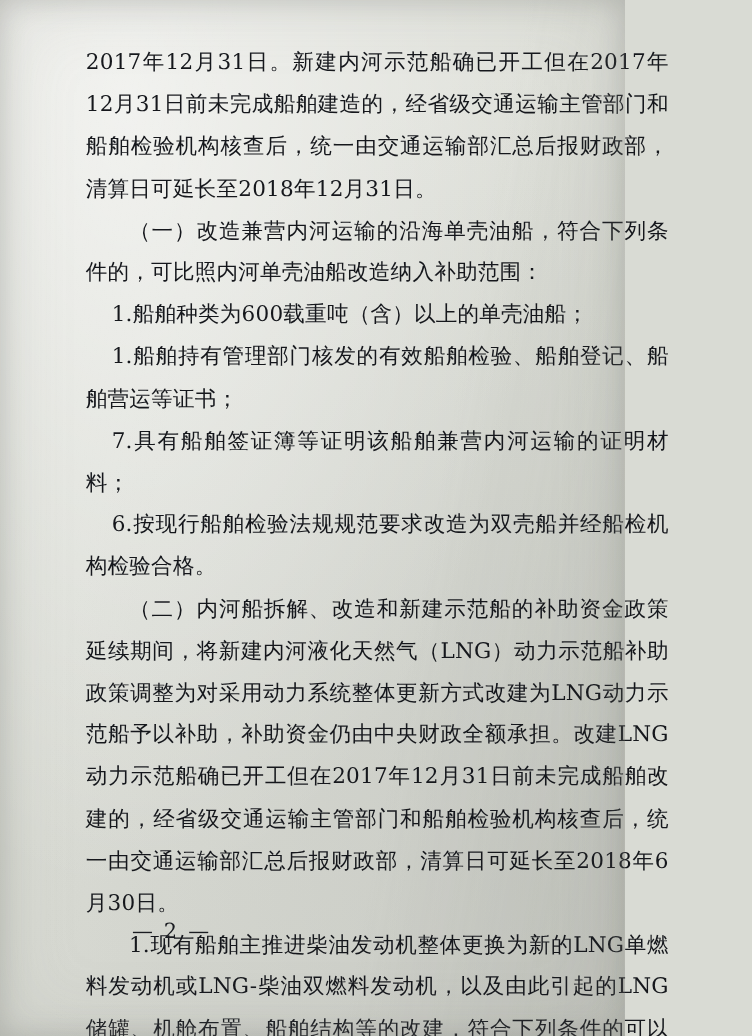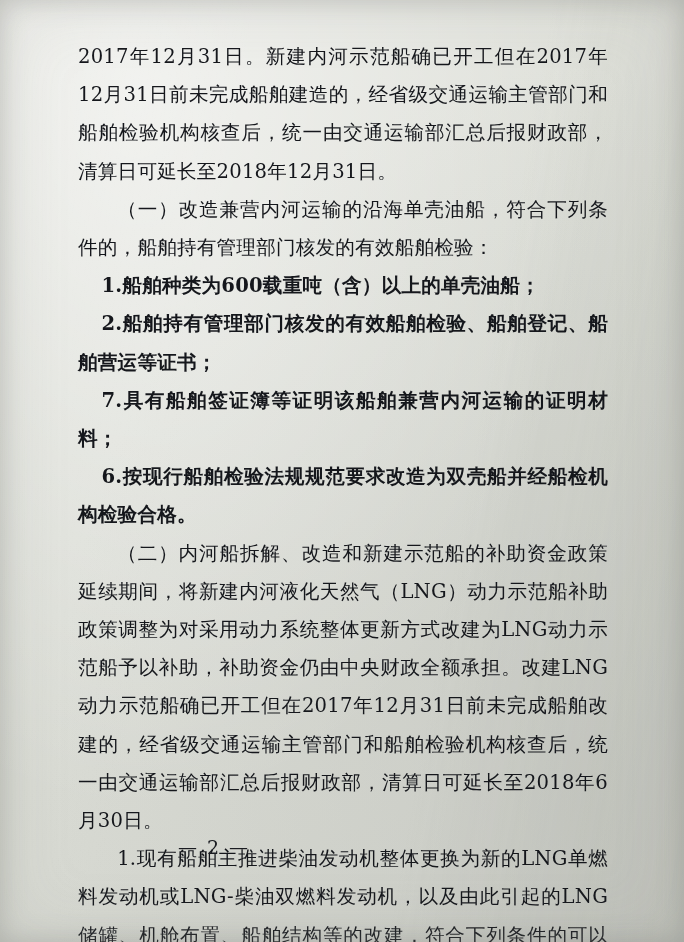--- a/index.html
+++ b/index.html
@@ -8,21 +8,21 @@
   }
   body {
     width: 684px;
     height: 942px;
     background: #d9dbd4;
     font-family: "DejaVu Serif", "Liberation Serif", serif;
     overflow: hidden;
   }
   #page {
     position: relative;
-    width: 684px;
+    width: 568px;
     height: 942px;
     background:
       radial-gradient(ellipse at 20% 10%, rgba(255,255,255,0.55), rgba(255,255,255,0) 60%),
       radial-gradient(ellipse at 85% 85%, rgba(190,192,186,0.5), rgba(255,255,255,0) 65%),
       linear-gradient(160deg, #e3e4de 0%, #dcded7 40%, #d3d5ce 100%);
     box-sizing: border-box;
   }
   
   .grain {
     position: absolute;
@@ -55,21 +55,20 @@
   }
   .para {
     margin: 0;
     text-indent: 0;
   }
   .para.indent1 {
     text-indent: 2em;
   }
   .para.indent-item {
     text-indent: 1.2em;
-    font-weight: bold;
   }
   .footer {
     position: absolute;
     left: 0;
     right: 0;
     top: 836px;
     text-align: center;
     font-size: 19px;
     color: #1a1c21;
     letter-spacing: 2px;
@@ -80,23 +79,23 @@
   }
 </style>
 </head>
 <body>
 
 <div id="page">
   <div class="grain"></div>
 
   <div class="text-block">
     <p class="para">2017年12月31日。新建内河示范船确已开工但在2017年12月31日前未完成船舶建造的，经省级交通运输主管部门和船舶检验机构核查后，统一由交通运输部汇总后报财政部，清算日可延长至2018年12月31日。</p>
-    <p class="para indent1">（一）改造兼营内河运输的沿海单壳油船，符合下列条件的，船舶持有管理部门核发的有效船舶检验：</p>
+    <p class="para indent1">（一）改造兼营内河运输的沿海单壳油船，符合下列条件的，可比照内河单壳油船改造纳入补助范围：</p>
     <p class="para indent-item">1.船舶种类为600载重吨（含）以上的单壳油船；</p>
-    <p class="para indent-item">2.船舶持有管理部门核发的有效船舶检验、船舶登记、船舶营运等证书；</p>
+    <p class="para indent-item">1.船舶持有管理部门核发的有效船舶检验、船舶登记、船舶营运等证书；</p>
     <p class="para indent-item">7.具有船舶签证簿等证明该船舶兼营内河运输的证明材料；</p>
     <p class="para indent-item">6.按现行船舶检验法规规范要求改造为双壳船并经船检机构检验合格。</p>
     <p class="para indent1">（二）内河船拆解、改造和新建示范船的补助资金政策延续期间，将新建内河液化天然气（LNG）动力示范船补助政策调整为对采用动力系统整体更新方式改建为LNG动力示范船予以补助，补助资金仍由中央财政全额承担。改建LNG动力示范船确已开工但在2017年12月31日前未完成船舶改建的，经省级交通运输主管部门和船舶检验机构核查后，统一由交通运输部汇总后报财政部，清算日可延长至2018年6月30日。</p>
     <p class="para indent1">1.现有船舶主推进柴油发动机整体更换为新的LNG单燃料发动机或LNG-柴油双燃料发动机，以及由此引起的LNG储罐、机舱布置、船舶结构等的改建，符合下列条件的可以申请补助资金：</p>
 
   </div>
 
   <div class="footer">
     <span class="page-num">— 2 —</span>
   </div>

